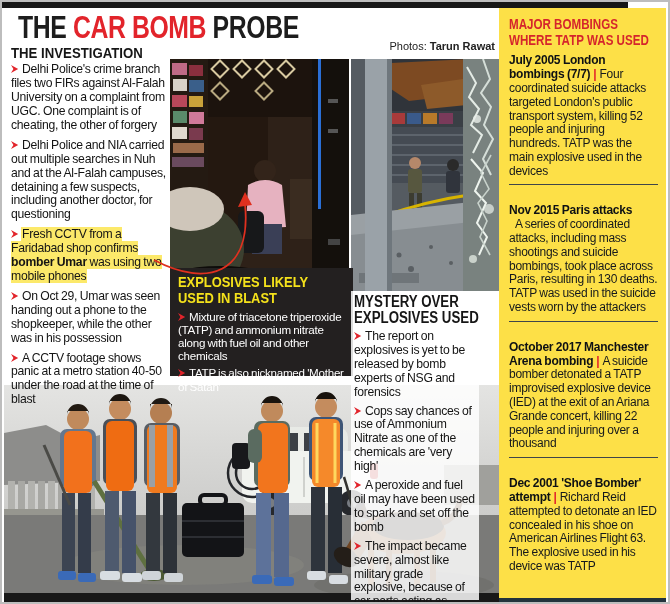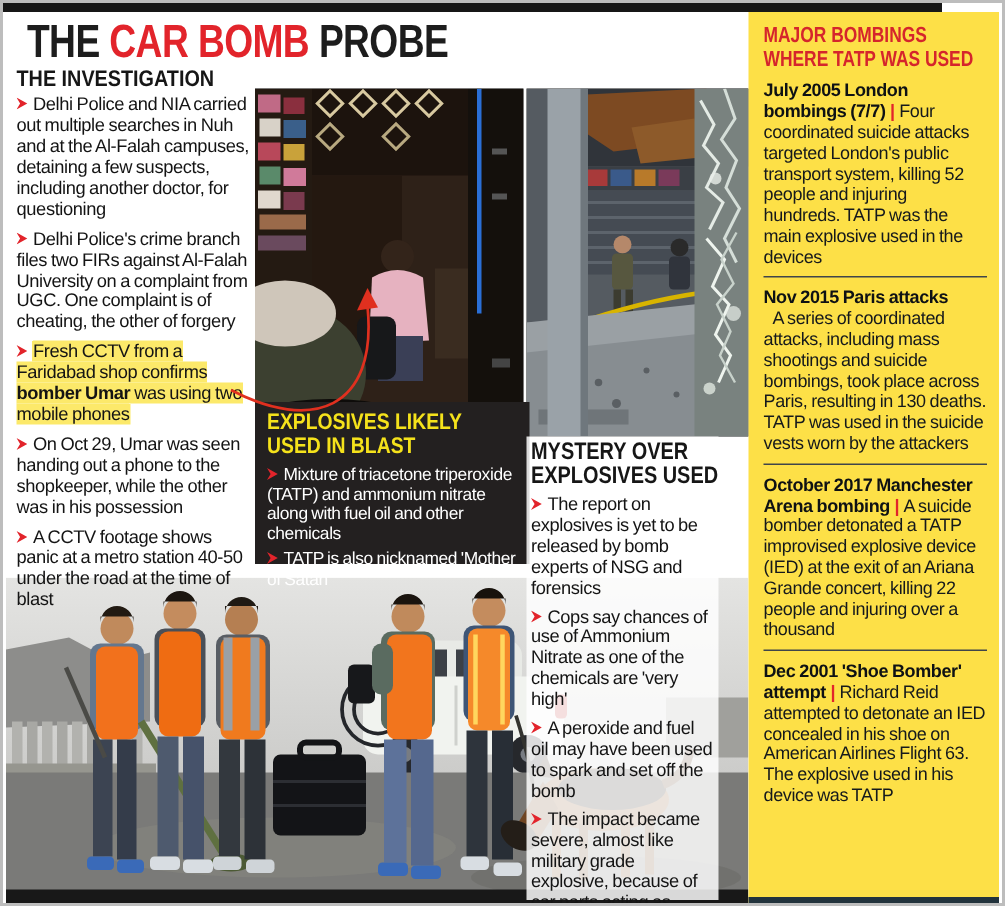--- a/index.html
+++ b/index.html
@@ -66,45 +66,46 @@
   
   .sidebar{
     position:absolute;left:497px;top:6px;width:167px;height:594px;box-sizing:border-box;
     background:#fde047;padding:9px 8px 6px 10px;z-index:3;border-bottom:4px solid #22333c;
   }
   .h-red{
     margin:0 0 6px 0;font-size:14.5px;font-weight:bold;color:#d5252c;line-height:1.08;
     width:186px;transform:scaleX(0.8);transform-origin:left top;
   }
   .entry{font-size:12px;line-height:1.15;letter-spacing:-0.25px;word-spacing:-0.5px;color:#15191c;}
-  .entry + .entry{border-top:1.5px solid #3f454a;margin-top:6px;padding-top:7px;}
+  .entry + .entry{border-top:1.5px solid #3f454a;margin-top:6px;padding-top:19px;}
   .entry .lead{color:#0e1114;}
   .entry .lead.block{display:block;}
   .pipe{color:#e2242b;font-weight:bold;margin:0 3px;}
 
   
   .connector{position:absolute;left:0;top:0;width:670px;height:604px;z-index:5;pointer-events:none;}
 </style>
 </head>
 <body>
 
 <div id="poster">
   <div class="topbar"></div>
 
   <h1 class="title"><span>THE </span><span class="red">CAR BOMB</span><span> PROBE</span></h1>
 
+  <div class="credit"><span>Photos: </span><b>Tarun Rawat</b></div>
 
   <section class="invest">
     <h2 class="h-black">THE INVESTIGATION</h2>
     <div class="bullet"><svg class="arr" viewBox="0 0 10 10">
           <path d="M0,0 L9,5 L0,10 L3,5 Z"></path>
+        </svg><span>Delhi Police's crime branch files two FIRs against Al-Falah University on a complaint from UGC. One complaint is of cheating, the other of forgery</span></div>
+    <div class="bullet"><svg class="arr" viewBox="0 0 10 10">
+          <path d="M0,0 L9,5 L0,10 L3,5 Z"></path>
         </svg><span>Delhi Police and NIA carried out multiple searches in Nuh and at the Al-Falah campuses, detaining a few suspects, including another doctor, for questioning</span></div>
-    <div class="bullet"><svg class="arr" viewBox="0 0 10 10">
-          <path d="M0,0 L9,5 L0,10 L3,5 Z"></path>
-        </svg><span>Delhi Police's crime branch files two FIRs against Al-Falah University on a complaint from UGC. One complaint is of cheating, the other of forgery</span></div>
     <div class="bullet"><svg class="arr" viewBox="0 0 10 10">
           <path d="M0,0 L9,5 L0,10 L3,5 Z"></path>
         </svg><span class="hl"><span>Fresh CCTV from a Faridabad shop confirms </span><b>bomber Umar</b><span> was using two mobile phones</span></span></div>
     <div class="bullet"><svg class="arr" viewBox="0 0 10 10">
           <path d="M0,0 L9,5 L0,10 L3,5 Z"></path>
         </svg><span>On Oct 29, Umar was seen handing out a phone to the shopkeeper, while the other was in his possession</span></div>
     <div class="bullet"><svg class="arr" viewBox="0 0 10 10">
           <path d="M0,0 L9,5 L0,10 L3,5 Z"></path>
         </svg><span>A CCTV footage shows panic at a metro station 40-50 under the road at the time of blast</span></div>
   </section>

